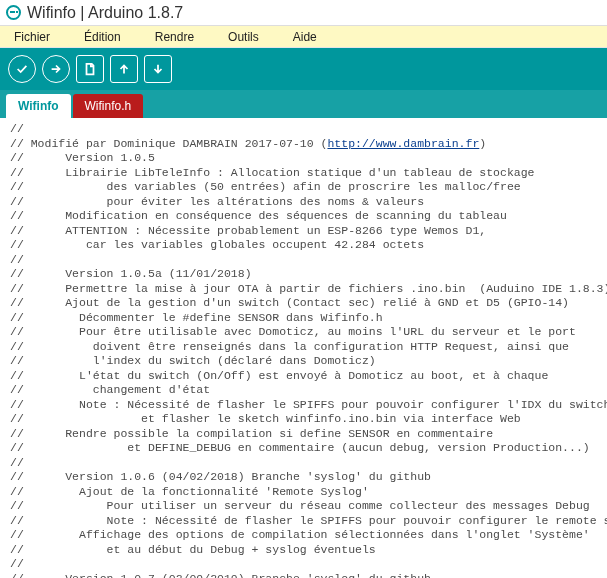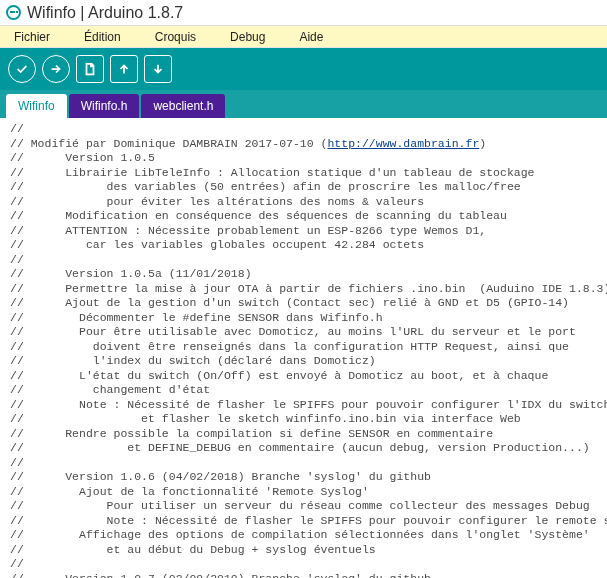--- a/index.html
+++ b/index.html
@@ -10,40 +10,40 @@
   .titlebar .appicon:before { content:""; position:absolute; width:2px; height:2px; background:#00979d; top:4px; right:1px;}
   .titlebar .title { color:#333; font-size:16px; }
   .menubar { height: 22px; background:#fef9c3; display:flex; align-items:center; padding:0 6px; gap:18px; border-bottom:1px solid #e5e5e5;}
   .menubar span { padding:2px 8px; color:#222; font-size:12px; }
   .toolbar { height: 42px; background:#00979d; display:flex; align-items:center; padding:0 8px; gap:6px;}
   .tbtn { width:28px; height:28px; border:1.5px solid #fff; border-radius:50%; display:flex; align-items:center; justify-content:center; color:#fff;}
   .tbtn svg { width:14px; height:14px; }
   .tbtn-sq { width:28px; height:28px; border:1.5px solid #fff; border-radius:3px; display:flex; align-items:center; justify-content:center; color:#fff;}
   .tbtn-sq svg { width:14px; height:14px;}
   .tabstrip { height:28px; background:#17a1a5; display:flex; align-items:flex-end; padding-left:6px; overflow:hidden;}
-  .tab { height:24px; padding:0 12px; display:flex; align-items:center; font-size:12px; color:#fff; background:#4c1d95; border-top-left-radius:3px; border-top-right-radius:3px; margin-right:2px; white-space:nowrap;}
-  .tab.active { background:#fff; color:#00979d; font-weight:400;}
+  .tab { height:24px; padding:0 12px; display:flex; align-items:center; font-size:12px; color:#fff; background:#b91c1c; border-top-left-radius:3px; border-top-right-radius:3px; margin-right:2px; white-space:nowrap;}
+  .tab.active { background:#fff; color:#00979d; font-weight:700;}
   .editor { height: calc(578px - 26px - 22px - 42px - 28px); background:#fff; padding:4px 8px 4px 10px; overflow:hidden;}
   .editor pre { font-family: "Consolas","Courier New",monospace; font-size:11.5px; line-height:14.5px; color:#4b4b4b; white-space:pre; }
   .editor a { color:#0a3f8f; text-decoration:underline;}
   .stroke-white { stroke:#fff; fill:none; stroke-width:2;}
 </style>
 </head>
 <body>
 
 <div class="titlebar">
   <span class="appicon"></span>
   <span class="title">Wifinfo | Arduino 1.8.7</span>
 </div>
 
 <div class="menubar">
   <span>Fichier</span>
   <span>Édition</span>
-  <span>Croquis</span>
-  <span>Debug</span>
+  <span>Rendre</span>
+  <span>Outils</span>
   <span>Aide</span>
 </div>
 
 <div class="toolbar">
   <div class="tbtn">
     <svg viewBox="0 0 16 16">
         <path class="stroke-white" d="M3 8 L6.5 11.5 L13 4.5"></path>
       </svg>
   </div>
   <div class="tbtn">
@@ -64,21 +64,20 @@
   <div class="tbtn-sq">
     <svg viewBox="0 0 16 16">
         <path class="stroke-white" d="M8 3 V12 M4 8 L8 12 L12 8"></path>
       </svg>
   </div>
 </div>
 
 <div class="tabstrip" id="tabstrip">
     <div class="tab active">Wifinfo</div>
     <div class="tab">Wifinfo.h</div>
-    <div class="tab">webclient.h</div>
   </div>
 
 <div class="editor">
   <pre id="codeblock">//
 // Modifié par Dominique DAMBRAIN 2017-07-10 (<a href="#">http://www.dambrain.fr</a>)
 //      Version 1.0.5
 //      Librairie LibTeleInfo : Allocation statique d'un tableau de stockage
 //            des variables (50 entrées) afin de proscrire les malloc/free
 //            pour éviter les altérations des noms &amp; valeurs
 //      Modification en conséquence des séquences de scanning du tableau

